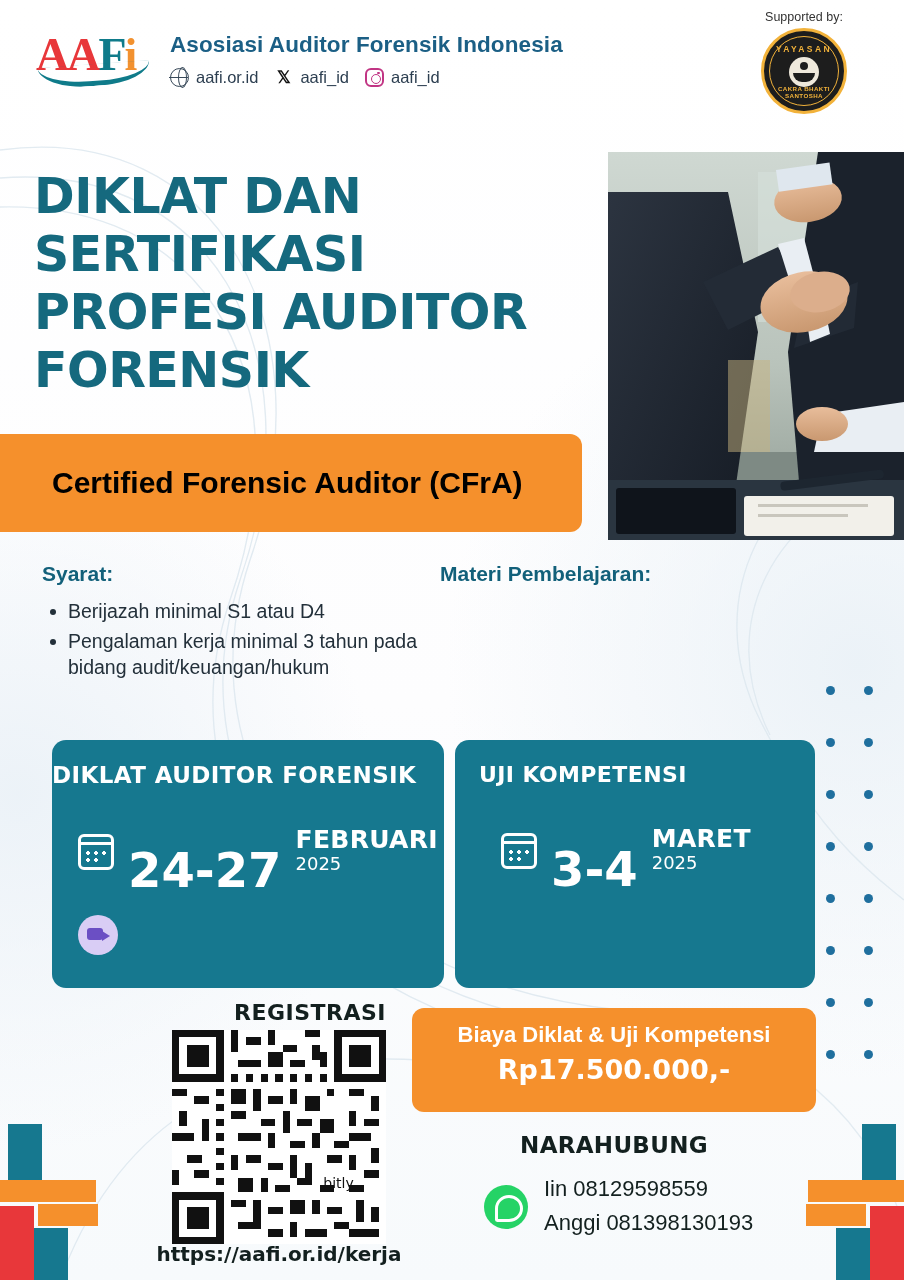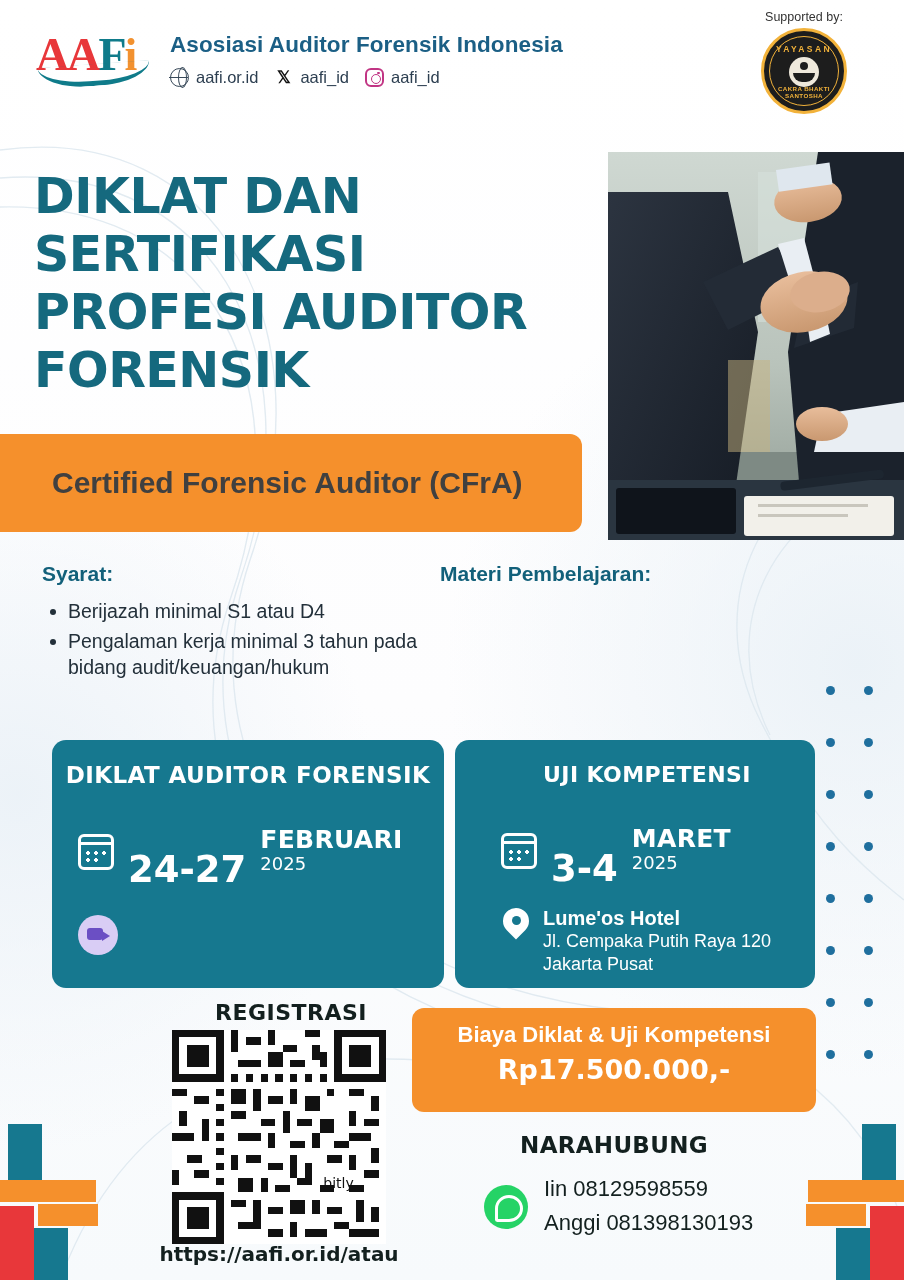--- a/index.html
+++ b/index.html
@@ -64,72 +64,72 @@
   .headline div { text-transform:uppercase; }
 
   
   .photo { position:absolute; right:0; top:152px; width:296px; height:388px; overflow:hidden; }
   .photo svg { display:block; }
 
   
   .cfra { position:absolute; left:0; top:434px; width:582px; height:98px;
           background:#f5902c; border-radius:0 12px 12px 0;
           display:flex; align-items:center; }
-  .cfra span { color:#404040; font-weight:bold; font-size:30px; padding-left:52px; }
+  .cfra span { color:#000000; font-weight:bold; font-size:30px; padding-left:52px; }
 
   
   .col-left  { position:absolute; left:42px; top:562px; width:390px; }
   .col-right { position:absolute; left:440px; top:562px; width:420px; }
   .col-head { color:#12607a; font-weight:bold; font-size:21px; margin-bottom:12px; }
   .col-right .col-head { color:#12607a; }
   ul.bullets { list-style:none; }
   ul.bullets li { position:relative; padding-left:26px; font-size:19.5px; color:#23303a;
                   line-height:26.5px; margin-bottom:3px; }
   ul.bullets li::before { content:""; position:absolute; left:8px; top:11px; width:6px; height:6px;
                           border-radius:50%; background:#23303a; }
 
   
   .card { position:absolute; background:#16788f; border-radius:14px; color:#fff; }
   .card-1 { left:52px; top:740px; width:392px; height:248px; }
   .card-2 { left:455px; top:740px; width:360px; height:248px;padding-left:24px; }
-  .card-title { text-align:center; font-family:"DejaVu Sans", sans-serif; font-weight:bold;
+  .card-title { text-align:left; font-family:"DejaVu Sans", sans-serif; font-weight:bold;
                 font-size:23px; letter-spacing:.4px; padding-top:22px; }
   .card-2 .card-title { font-size:22px; }
   .row-date { display:flex; align-items:center; gap:14px; padding:26px 0 0 26px; }
   .card-2 .row-date { padding-left:22px; }
   .cal-ic { width:36px; height:36px; border:3px solid #fff; border-radius:6px; position:relative; flex:0 0 auto; }
   .cal-ic::before { content:""; position:absolute; left:-3px; top:5px; width:36px; height:3px; background:#fff; }
   .cal-ic::after { content:""; position:absolute; left:4px; top:13px; width:22px; height:13px;
                    background:
                      radial-gradient(circle 2px at 3px 3px,#fff 99%,transparent 100%),
                      radial-gradient(circle 2px at 11px 3px,#fff 99%,transparent 100%),
                      radial-gradient(circle 2px at 19px 3px,#fff 99%,transparent 100%),
                      radial-gradient(circle 2px at 3px 10px,#fff 99%,transparent 100%),
                      radial-gradient(circle 2px at 11px 10px,#fff 99%,transparent 100%); }
-  .big-date { font-family:"DejaVu Sans", sans-serif; font-weight:bold; font-size:37px; line-height:38px;margin-top:37px; }
+  .big-date { font-family:"DejaVu Sans", sans-serif; font-weight:bold; font-size:48px; line-height:38px;margin-top:37px; }
   .month-wrap { line-height:21px; }
   .month { font-family:"DejaVu Sans", sans-serif; font-weight:bold; font-size:25px; letter-spacing:.3px; }
   .year { font-family:"DejaVu Sans", sans-serif; font-weight:normal; font-size:18px; }
   .row-venue { display:flex; align-items:flex-start; gap:14px; padding:26px 0 0 26px; }
   .card-2 .row-venue { padding-top:18px; padding-left:24px; }
   .zoom-ic { width:40px; height:40px; border-radius:50%; background:#d9cdf5; position:relative; flex:0 0 auto; }
   .zoom-ic::before { content:""; position:absolute; left:9px; top:13px; width:16px; height:12px; border-radius:3px; background:#6b4fc4; }
   .zoom-ic::after { content:""; position:absolute; left:24px; top:16px; border-top:5px solid transparent;
                     border-bottom:5px solid transparent; border-left:8px solid #6b4fc4; }
   .zoom-label { font-size:21px; letter-spacing:.3px; padding-top:9px; }
   .pin-ic { width:26px; height:34px; position:relative; flex:0 0 auto; margin-top:2px; }
   .pin-ic::before { content:""; position:absolute; left:0; top:0; width:26px; height:26px;
                     border-radius:50% 50% 50% 0; transform:rotate(-45deg); background:#fff; }
   .pin-ic::after { content:""; position:absolute; left:8.5px; top:8px; width:9px; height:9px;
                    border-radius:50%; background:#16788f; }
   .venue-name { font-weight:bold; font-size:20px; line-height:24px; }
   .venue-addr { font-size:18px; line-height:23px; }
 
   
-  .reg-title { position:absolute; left:196px; top:1000px; width:190px; text-align:center;
+  .reg-title { position:absolute; left:196px; top:1000px; width:190px; text-align:right;
                font-family:"DejaVu Sans", sans-serif; font-weight:bold; font-size:22px; color:#13201f; letter-spacing:.5px; }
   .qr { position:absolute; left:172px; top:1030px; width:214px; height:214px; }
   .qr canvas, .qr svg { display:block; }
   .qr-url { position:absolute; left:150px; top:1242px; width:258px; text-align:center;
             font-family:"DejaVu Sans", sans-serif; font-weight:bold; font-size:20px; color:#13201f; }
 
   
   .price { position:absolute; left:412px; top:1008px; width:404px; height:104px;
            background:#f5902c; border-radius:12px; color:#fff; text-align:center; padding-top:14px; }
   .price-label { font-weight:bold; font-size:22px; }
@@ -313,28 +313,20 @@
   <div class="card card-2">
     <div class="card-title">UJI KOMPETENSI</div>
     <div class="row-date">
       <span class="cal-ic"></span>
       <span class="big-date">3-4</span>
       <span class="month-wrap">
         <span class="month">MARET</span><br>
         <span class="year">2025</span>
       </span>
     </div>
-    <div class="row-venue">
-      <span class="pin-ic"></span>
-      <span>
-        <span class="venue-name">Lume'os Hotel</span><br>
-        <span class="venue-addr">Jl. Cempaka Putih Raya 120</span><br>
-        <span class="venue-addr">Jakarta Pusat</span>
-      </span>
-    </div>
   </div>
 
   <div class="reg-title">REGISTRASI</div>
   <div class="qr">
     <svg width="214" height="214" viewBox="0 0 29 29" shape-rendering="crispEdges" aria-hidden="true">
       <rect width="29" height="29" fill="#fff"></rect>
       <g fill="#111">
 
         <path d="M0 0h7v7h-7z"></path>
           <path d="M1 1h5v5h-5z" fill="#fff"></path>
@@ -357,21 +349,21 @@
         <path d="M9 14h3v1h-3zM13 14h1v2h-1zM16 15h2v1h-2zM19 14h1v2h-1zM22 15h2v1h-2z"></path>
         <path d="M8 17h1v2h-1zM10 17h2v1h-2zM13 18h2v1h-2zM16 17h1v3h-1zM18 18h1v2h-1zM21 17h2v1h-2z"></path>
         <path d="M9 20h2v2h-2zM12 20h1v2h-1zM14 21h2v1h-2zM17 20h2v1h-2zM20 21h2v1h-2z"></path>
         <path d="M8 23h2v1h-2zM11 23h1v3h-1zM13 24h2v1h-2zM16 23h2v2h-2zM19 23h1v2h-1zM21 24h2v1h-2z"></path>
         <path d="M9 26h3v1h-3zM13 27h2v1h-2zM16 26h1v2h-1zM18 27h3v1h-3zM22 26h2v1h-2z"></path>
         <path d="M24 8h2v1h-2zM27 9h1v2h-1zM24 11h1v2h-1zM26 12h2v1h-2zM24 14h3v1h-3zM27 16h1v2h-1zM24 17h1v2h-1zM26 19h2v1h-2zM24 21h2v1h-2zM25 23h1v3h-1zM27 24h1v2h-1zM24 27h4v1h-4z"></path>
       </g>
       <text x="20.5" y="21.4" font-size="1.9" fill="#111" font-family="DejaVu Sans">bitly</text>
     </svg>
   </div>
-  <div class="qr-url">https://aafi.or.id/atau</div>
+  <div class="qr-url">https://aafi.or.id/kerja</div>
 
   <div class="price">
     <div class="price-label">Biaya Diklat &amp; Uji Kompetensi</div>
     <div class="price-value">Rp17.500.000,-</div>
   </div>
 
   <div class="contact-title">NARAHUBUNG</div>
   <div class="wa"></div>
   <div class="contacts">
     <div>Iin 08129598559</div>

